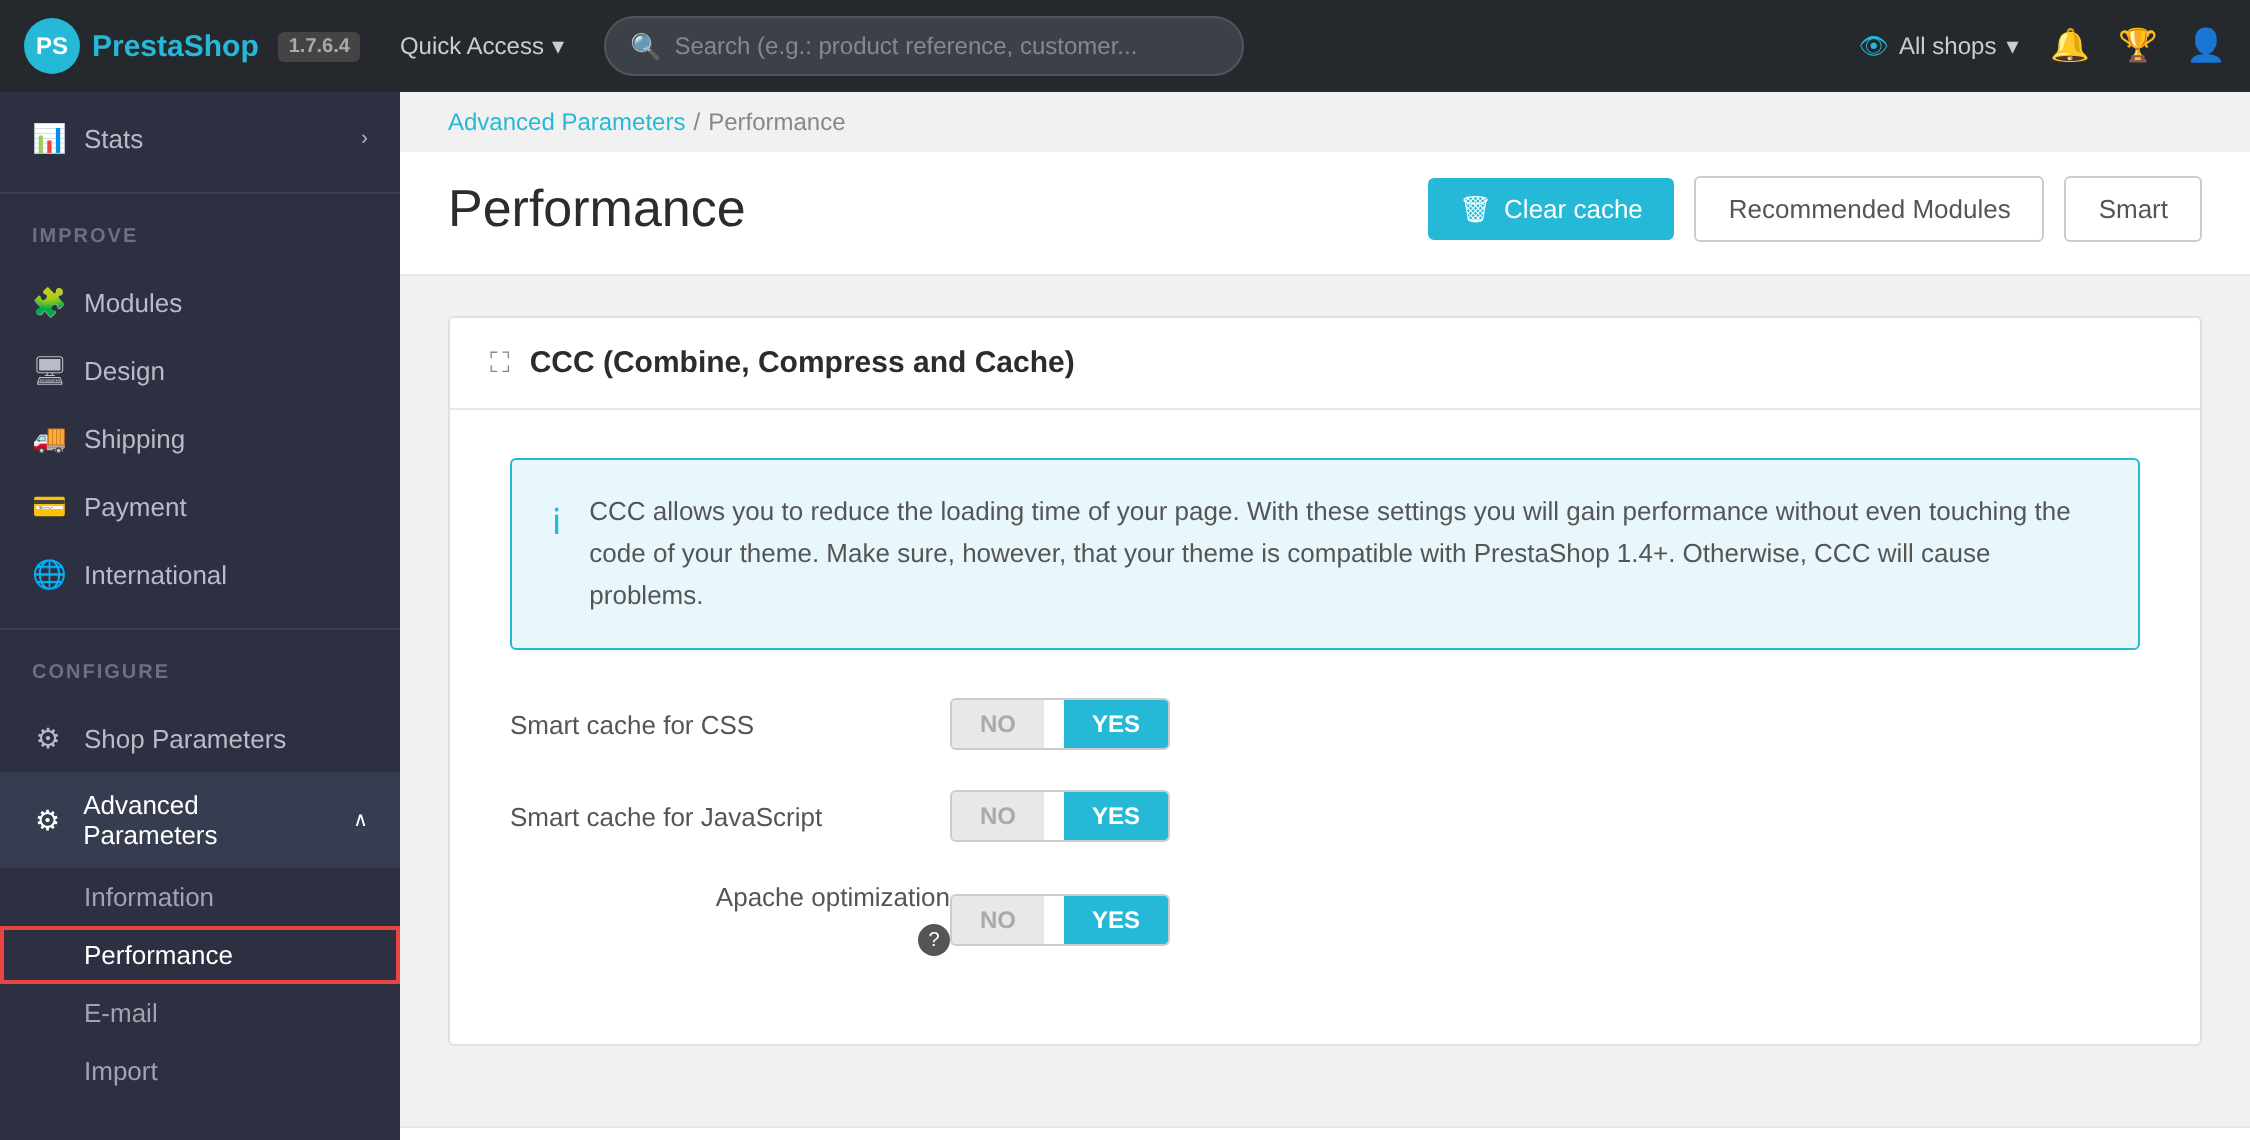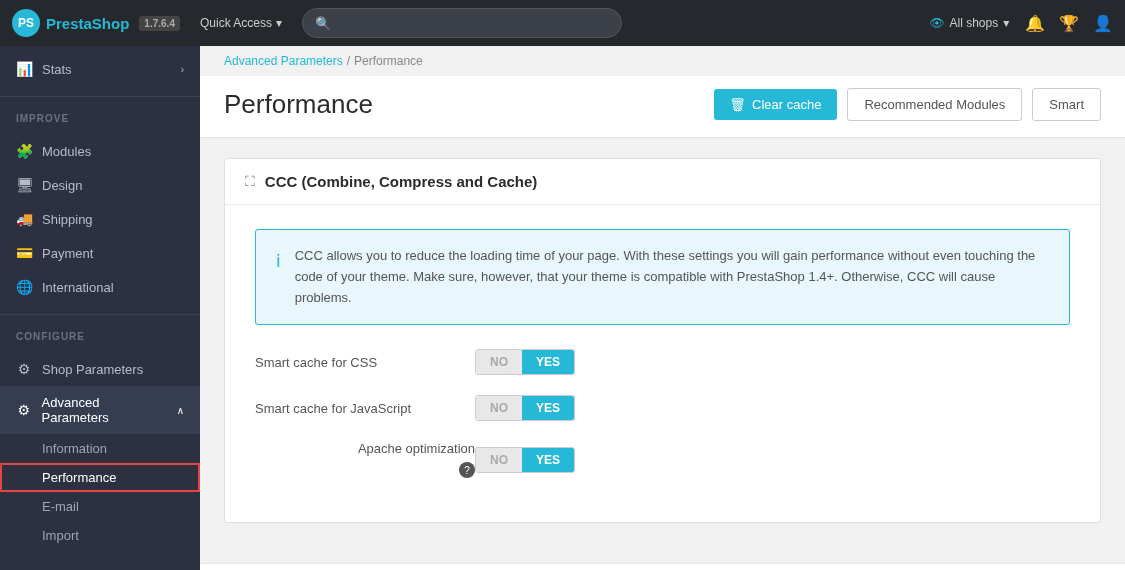--- a/index.html
+++ b/index.html
@@ -59,21 +59,21 @@
     .info-icon { color: #25b9d7; font-size: 18px; margin-top: 2px; flex-shrink: 0; }
     .info-text { color: #555; font-size: 13px; line-height: 1.6; }
 
     
     .toggle-row { display: flex; align-items: center; margin-bottom: 20px; }
     .toggle-label { width: 220px; color: #555; font-size: 13px; }
     .toggle-label-help { display: flex; align-items: flex-end; gap: 6px; flex-direction: column; }
     .help-badge { background: #555; color: white; border-radius: 50%; width: 16px; height: 16px; display: flex; align-items: center; justify-content: center; font-size: 10px; cursor: pointer; }
     .toggle-switch { display: flex; border-radius: 3px; overflow: hidden; border: 1px solid #ccc; }
     .toggle-opt { padding: 5px 14px; font-size: 12px; font-weight: 600; cursor: pointer; background: #e8e8e8; color: #999; }
-    .toggle-opt.active-yes { background: #25b9d7; color: white; border-color: #25b9d7; }
+    .toggle-opt.active-yes { background: #25b9d7; color: white; border-color: #25b9d7; margin-left: 10px; }
     .toggle-opt.inactive-no { background: #e8e8e8; color: #aaa; }
 
     
     .save-bar { display: flex; justify-content: flex-end; padding: 10px 24px; background: white; border-top: 1px solid #e5e5e5; }
     .btn-save { background: #25b9d7; color: white; border: none; padding: 10px 28px; font-size: 14px; font-weight: 600; border-radius: 3px; cursor: pointer; }
 
     
     ::-webkit-scrollbar { width: 6px; }
     ::-webkit-scrollbar-track { background: #2c3040; }
     ::-webkit-scrollbar-thumb { background: #4a5068; border-radius: 3px; }
@@ -86,20 +86,21 @@
     <div class="logo-icon">PS</div>
     <span style="color:#25b9d7; font-size:15px;">PrestaShop</span>
     <span class="version-badge">1.7.6.4</span>
   </div>
   <div class="quick-access">
     <span>Quick Access</span>
     <span>▾</span>
   </div>
   <div class="search-bar">
     <span style="color:#888;">🔍</span>
+    <input type="text" placeholder="Search (e.g.: product reference, customer..." style="">
   </div>
   <div class="topbar-right">
     <div class="all-shops">
       <span style="color:#25b9d7;">👁</span>
       <span>All shops</span>
       <span>▾</span>
     </div>
     <div class="topbar-icons">
       <span class="topbar-icon">🔔</span>
       <span class="topbar-icon">🏆</span>

